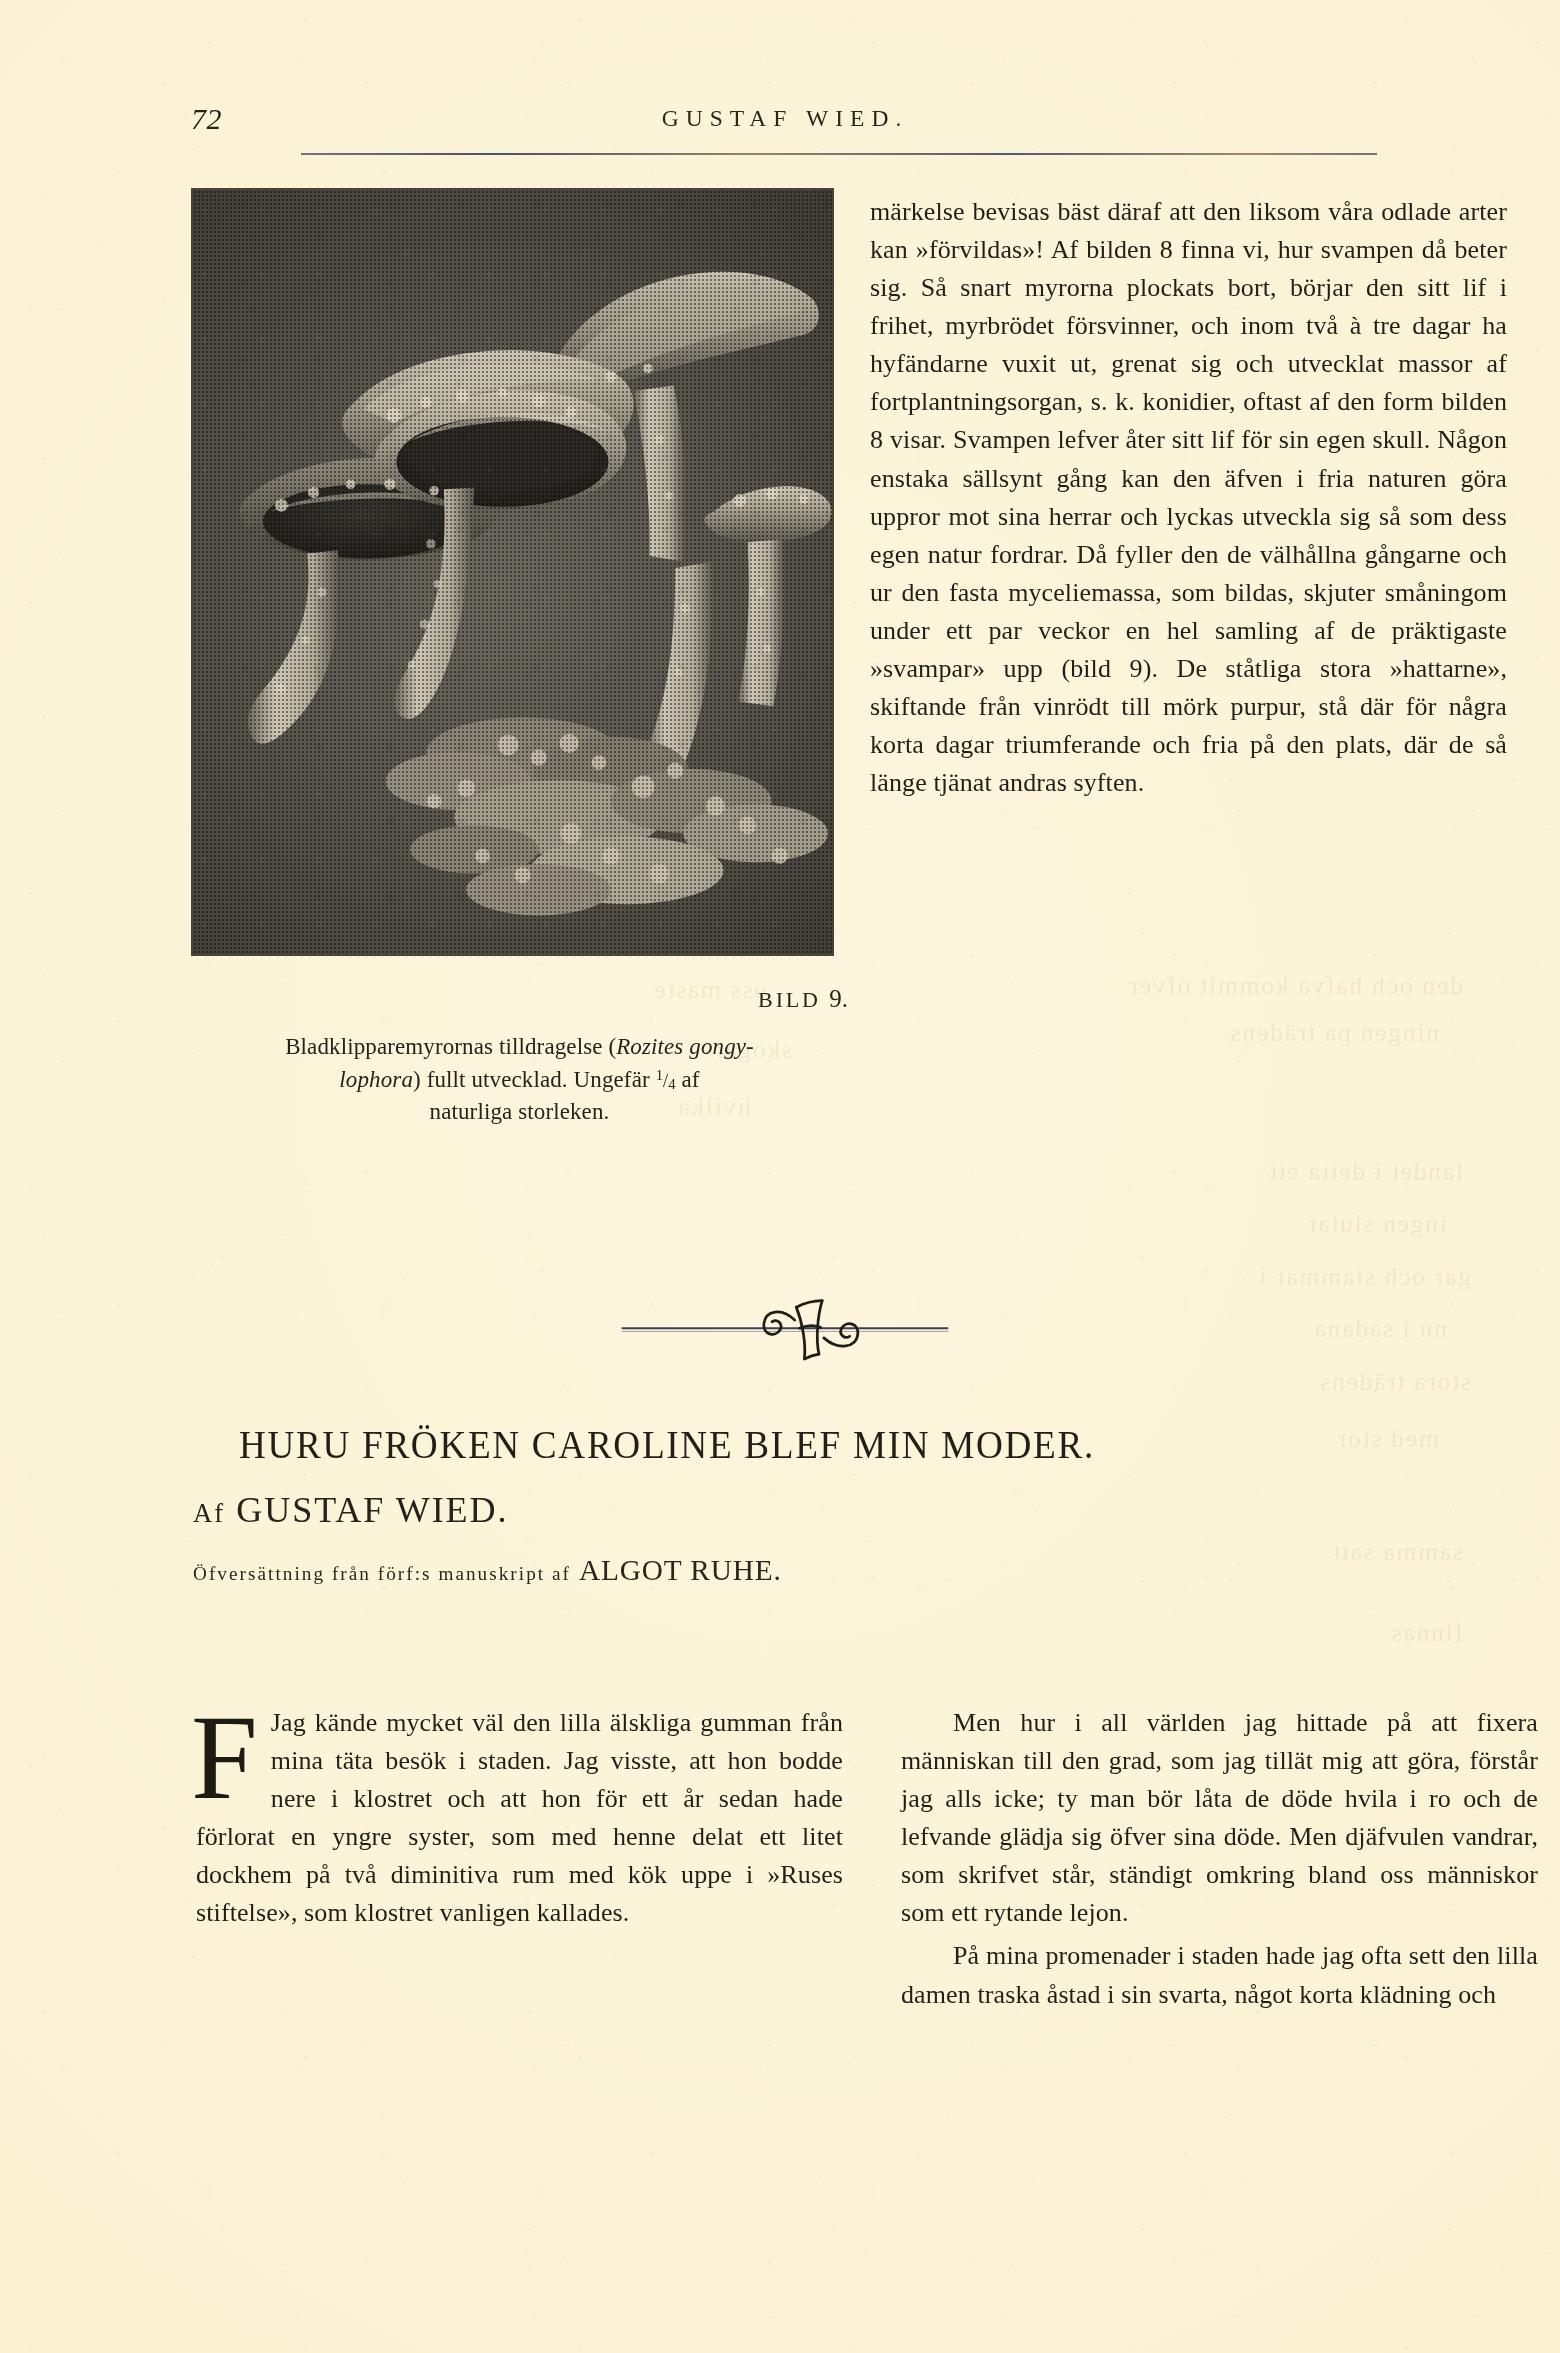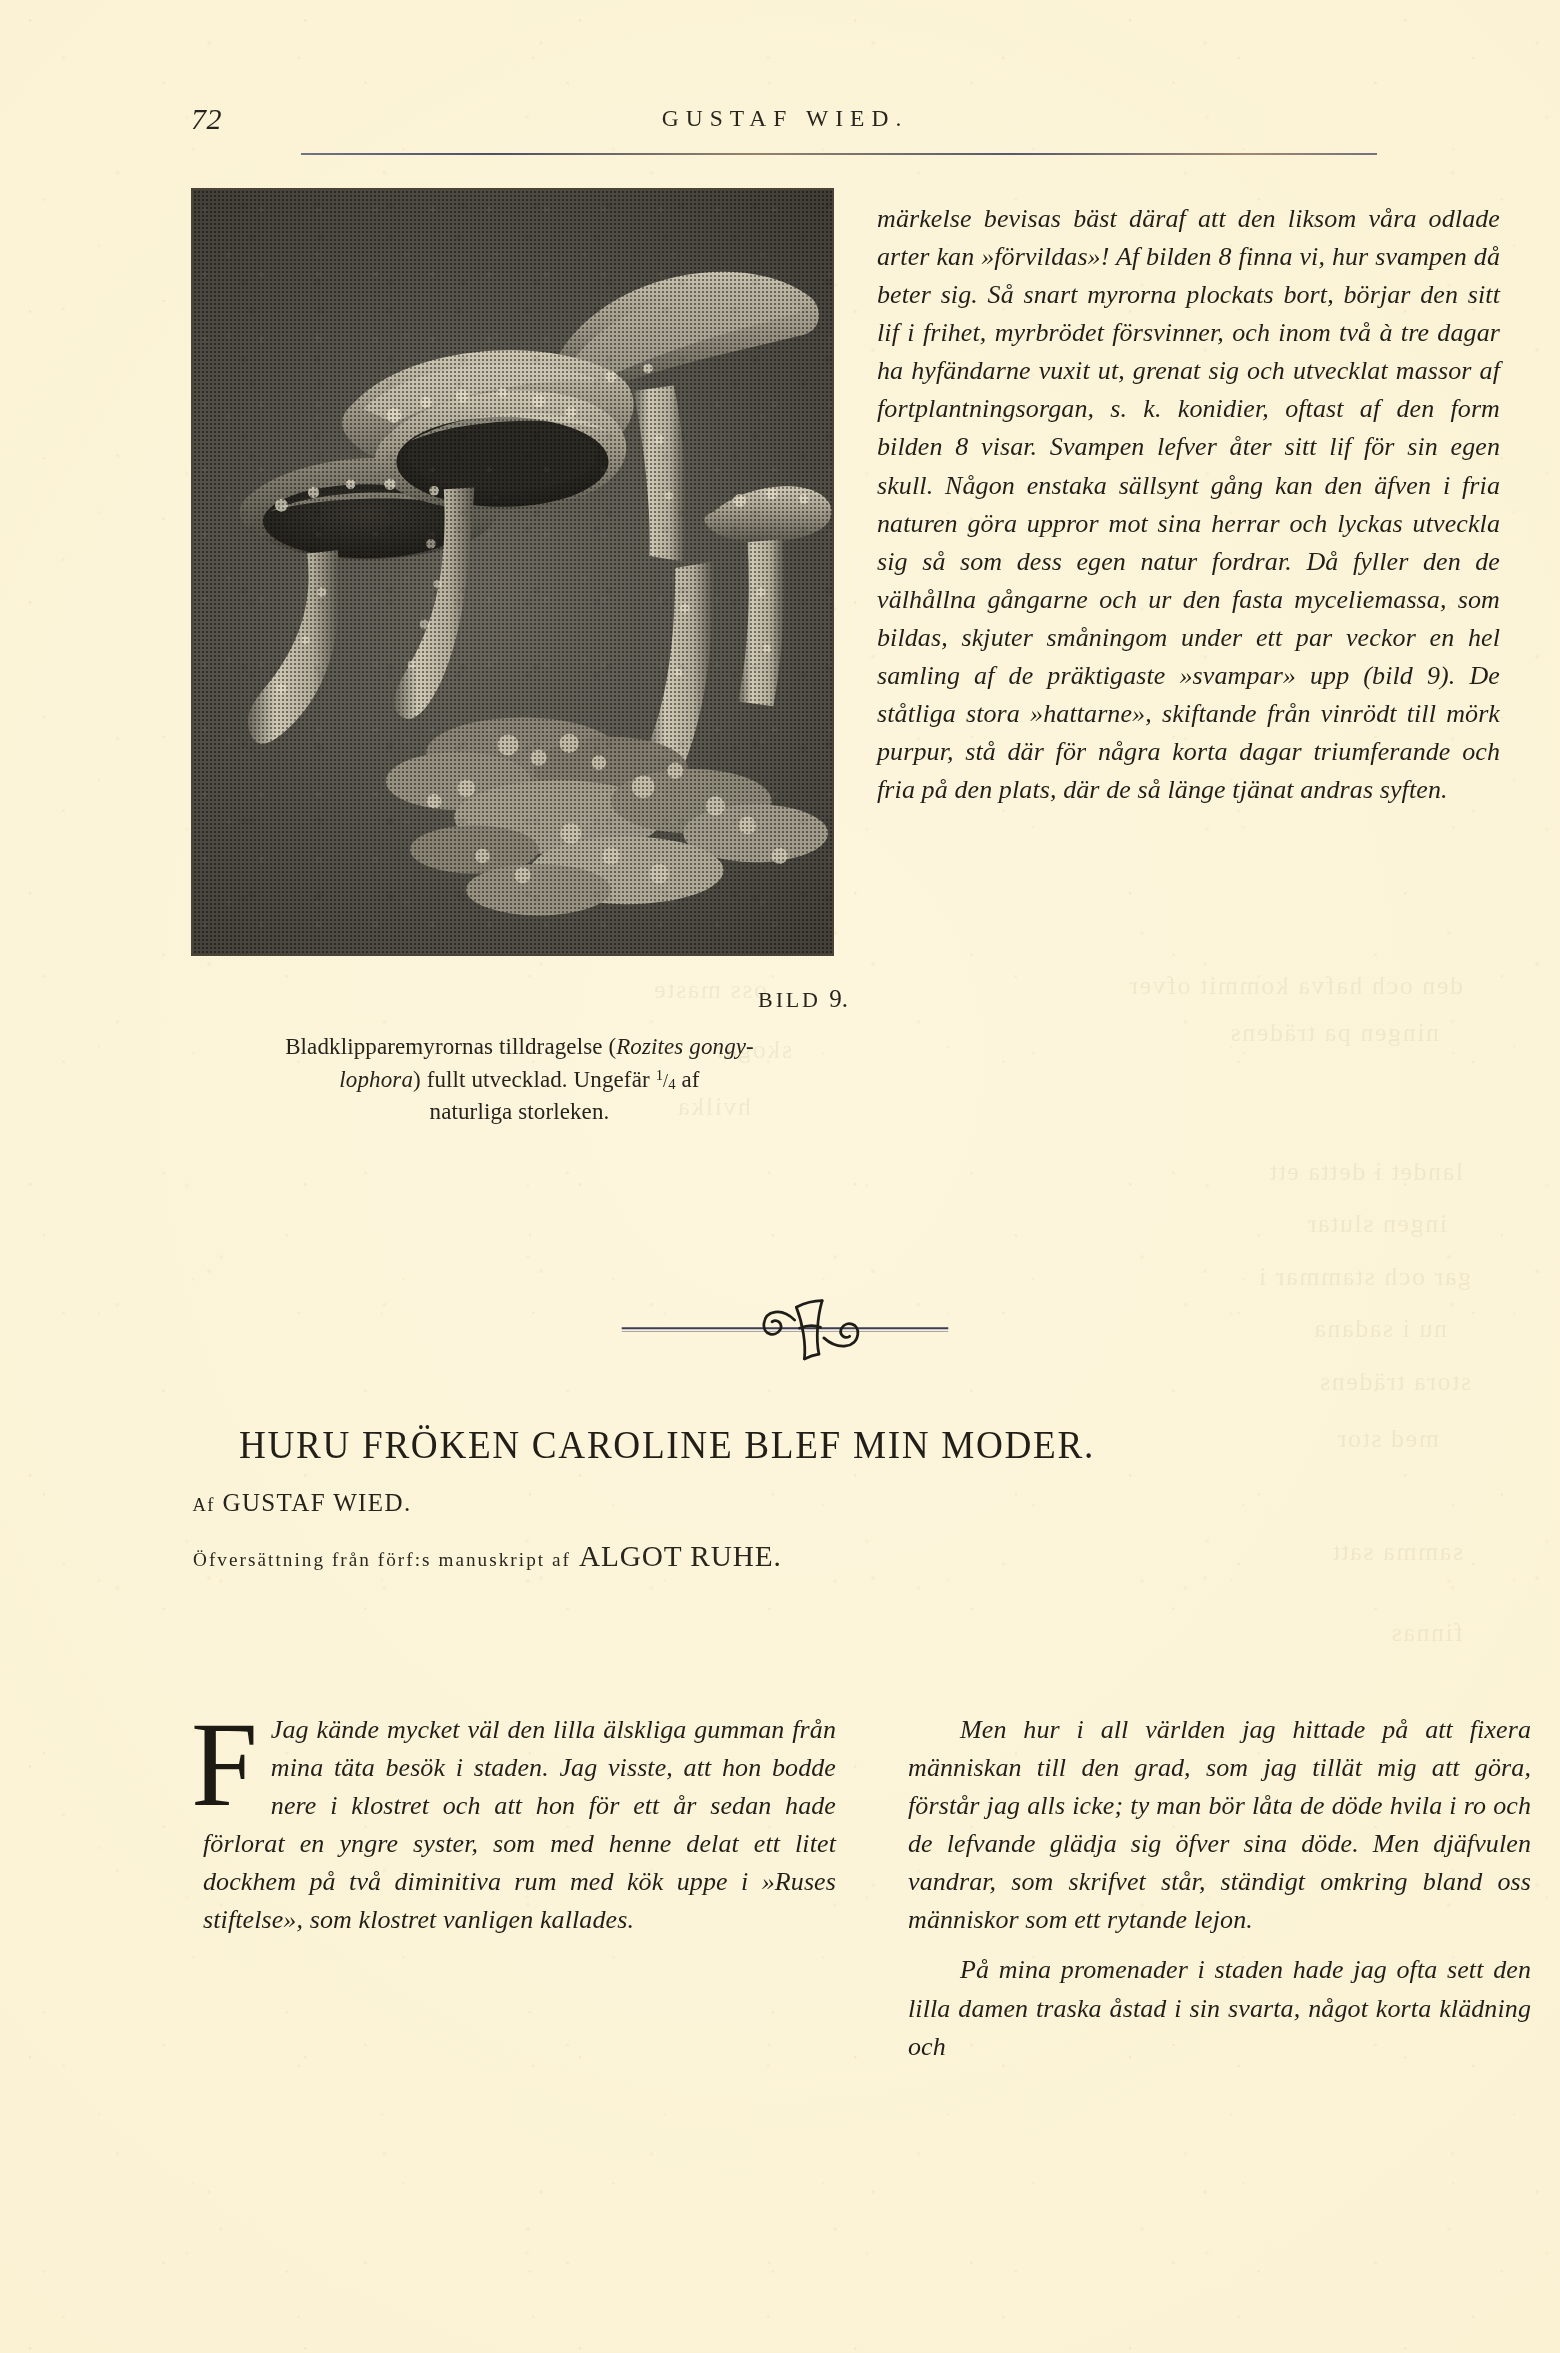--- a/index.html
+++ b/index.html
@@ -182,21 +182,21 @@
 
   
   .body {
     font-size: 26px;
     line-height: 1.465;
     text-align: justify;
     text-justify: inter-word;
     letter-spacing: .004em;
     color: #221f19;
   }
-  .body p { margin: 12px; font-style: italic; }
+  .body p { margin: 5px; }
   .body p + p { text-indent: 2.0em; }
 
   
   .ornament {
     position: absolute;
     left: 615px;
     top: 1270px;
     width: 340px;
     height: 97px;
   }
@@ -212,21 +212,21 @@
   .art-title {
     font-size: 40px;
     letter-spacing: .045em;
     text-indent: .045em;
     transform: scaleX(.93);
     color: #221f18;
     white-space: nowrap;
   }
   .art-by {
     margin-top: 21px;
-    font-size: 25px;
+    font-size: 36px;
     letter-spacing: .055em;
     text-indent: .055em;
   }
   .art-by .sc { font-size: .74em; letter-spacing: .08em; }
   .art-trans {
     margin-top: 22.6px;
     font-size: 24px;
     letter-spacing: .085em;
     text-indent: .085em;
     color: #2a261e;

